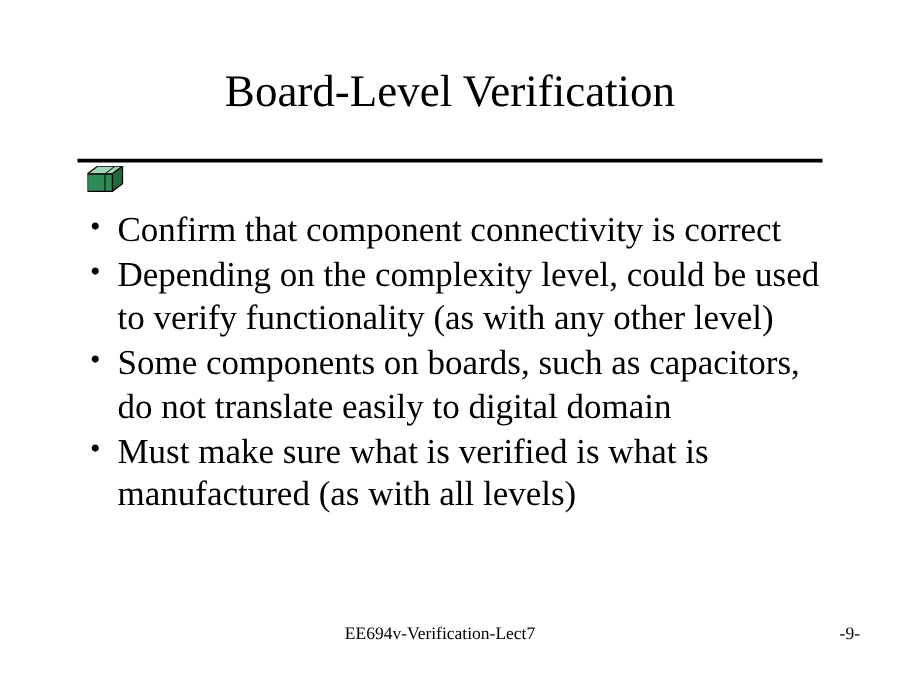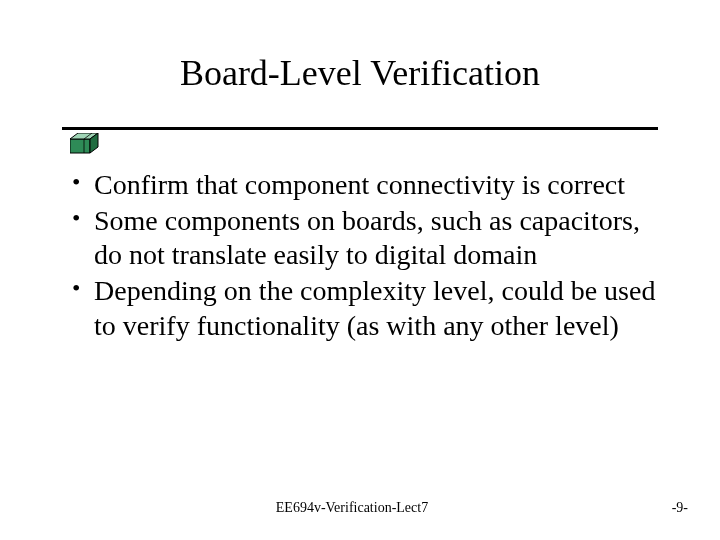--- a/index.html
+++ b/index.html
@@ -98,21 +98,22 @@
       <polygon points="0,6 8,0 28,0 20,6" fill="#9fd4b5" stroke="#000" stroke-width="1"></polygon>
       <polygon points="20,6 28,0 28,14 20,20" fill="#1f6b3f" stroke="#000" stroke-width="1"></polygon>
       <line x1="14" y1="6" x2="14" y2="20" stroke="#000" stroke-width="0.8"></line>
       <line x1="14" y1="6" x2="22" y2="0" stroke="#000" stroke-width="0.8"></line>
     </svg>
   </div>
 
   <div class="bullets">
     <ul>
       <li>Confirm that component connectivity is correct</li>
+      <li>Depending on the complexity level, could be used to verify functionality (as with any other level)</li>
       <li>Some components on boards, such as capacitors, do not translate easily to digital domain</li>
-      <li>Depending on the complexity level, could be used to verify functionality (as with any other level)</li>
+      <li>Must make sure what is verified is what is manufactured (as with all levels)</li>
     </ul>
   </div>
 
   <div class="footer-center">EE694v-Verification-Lect7</div>
   <div class="footer-right">-9-</div>
 
 </div>
 
 </body></html>

